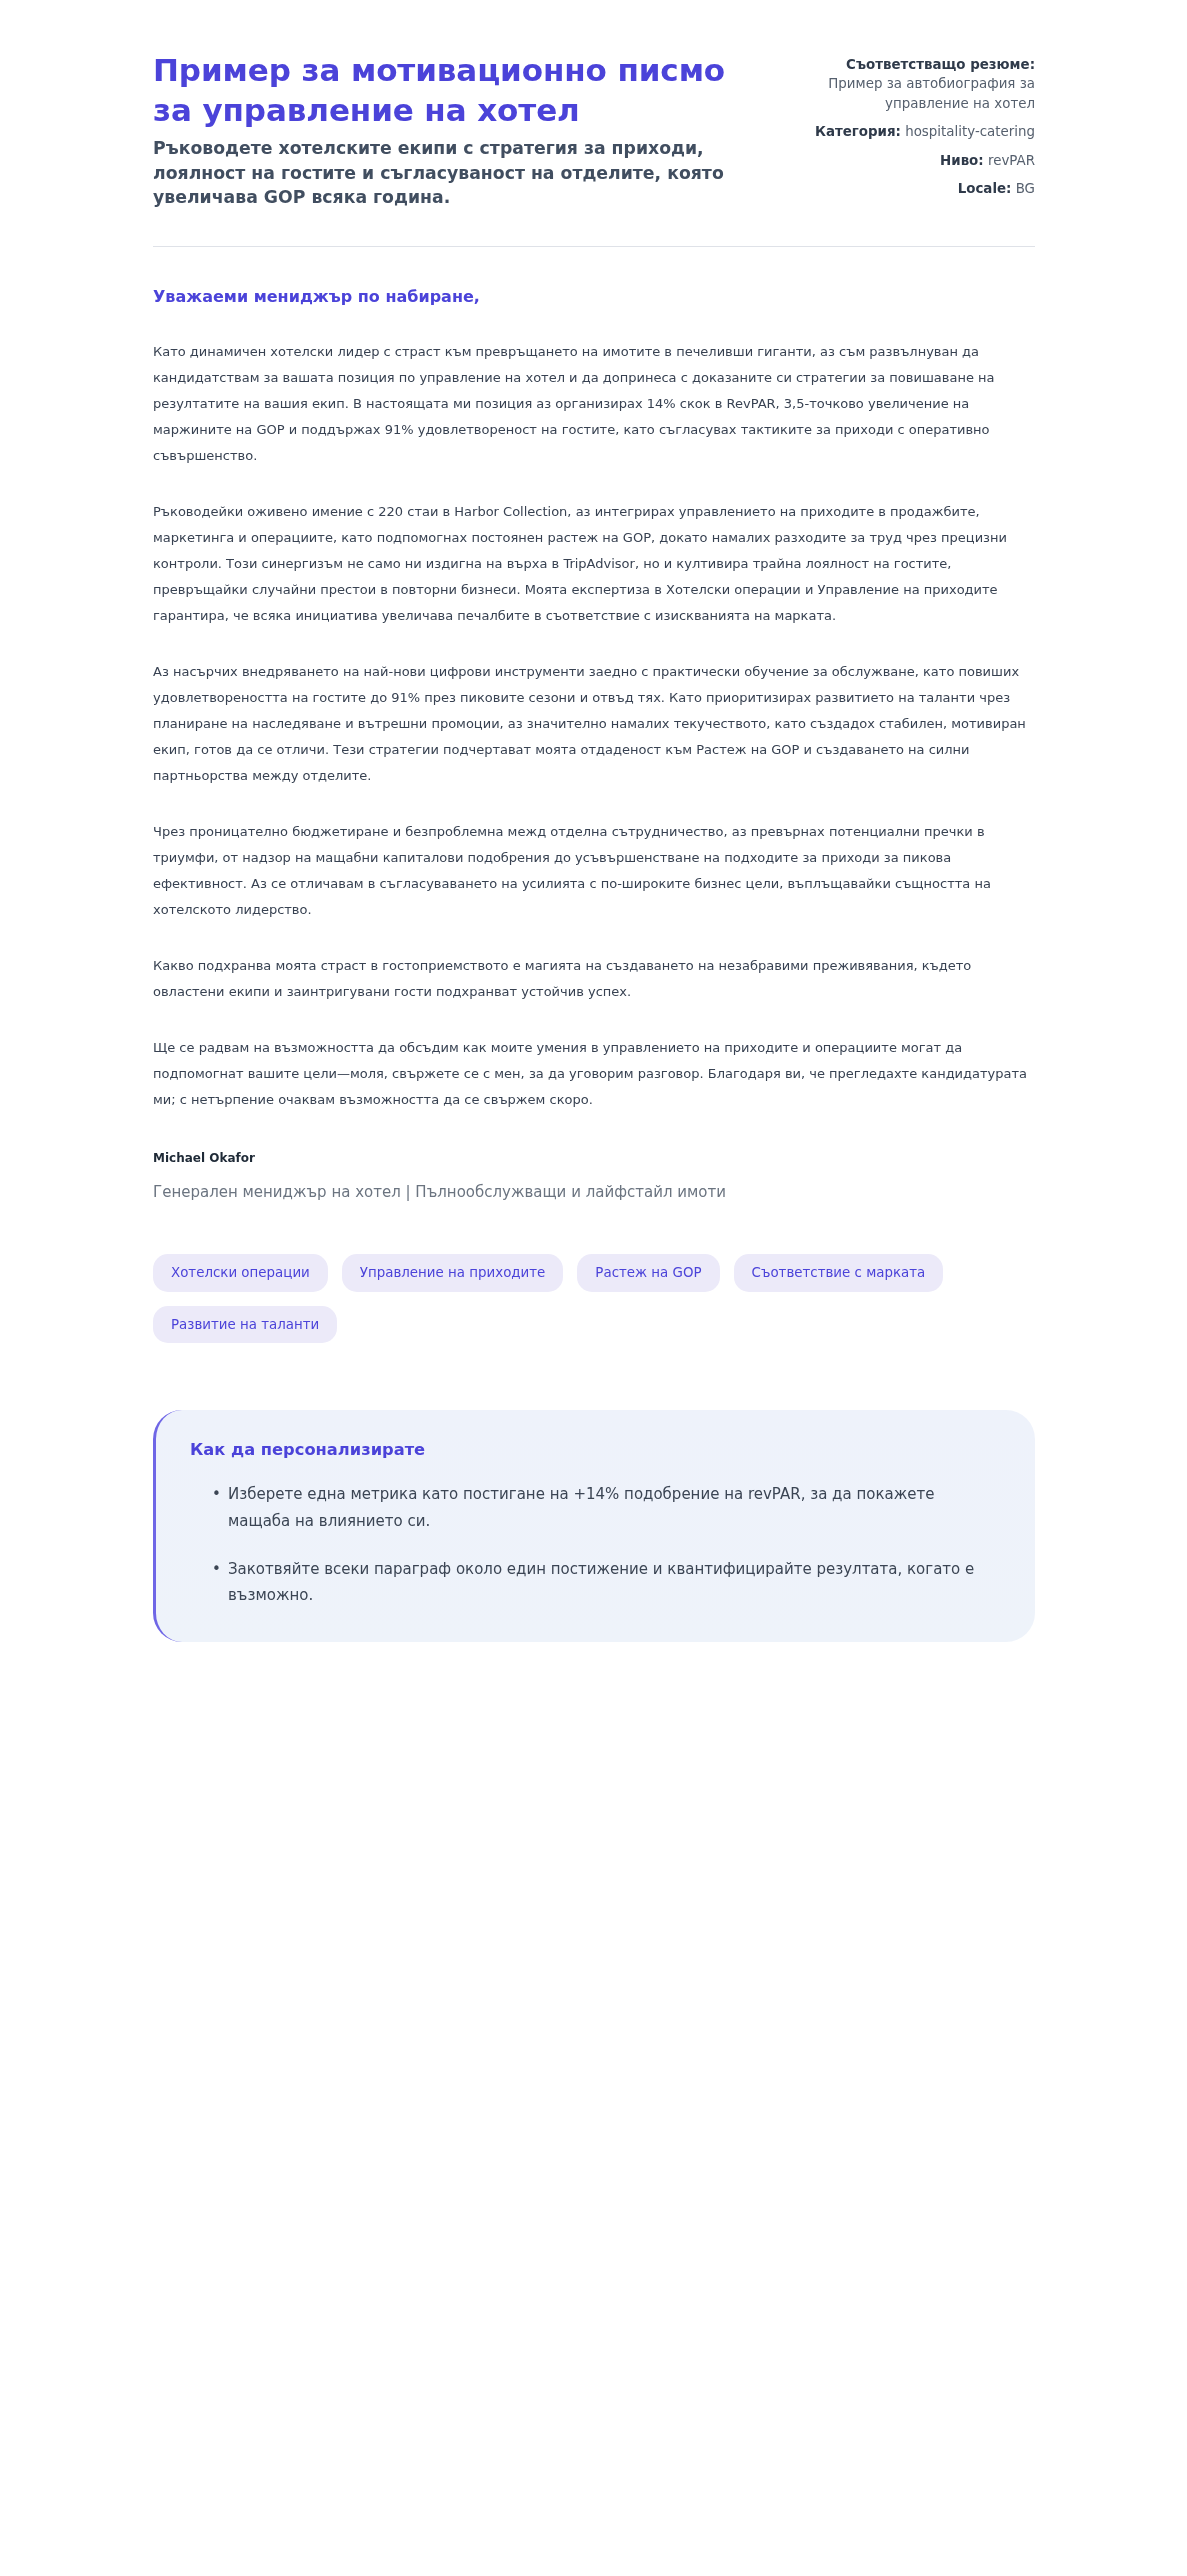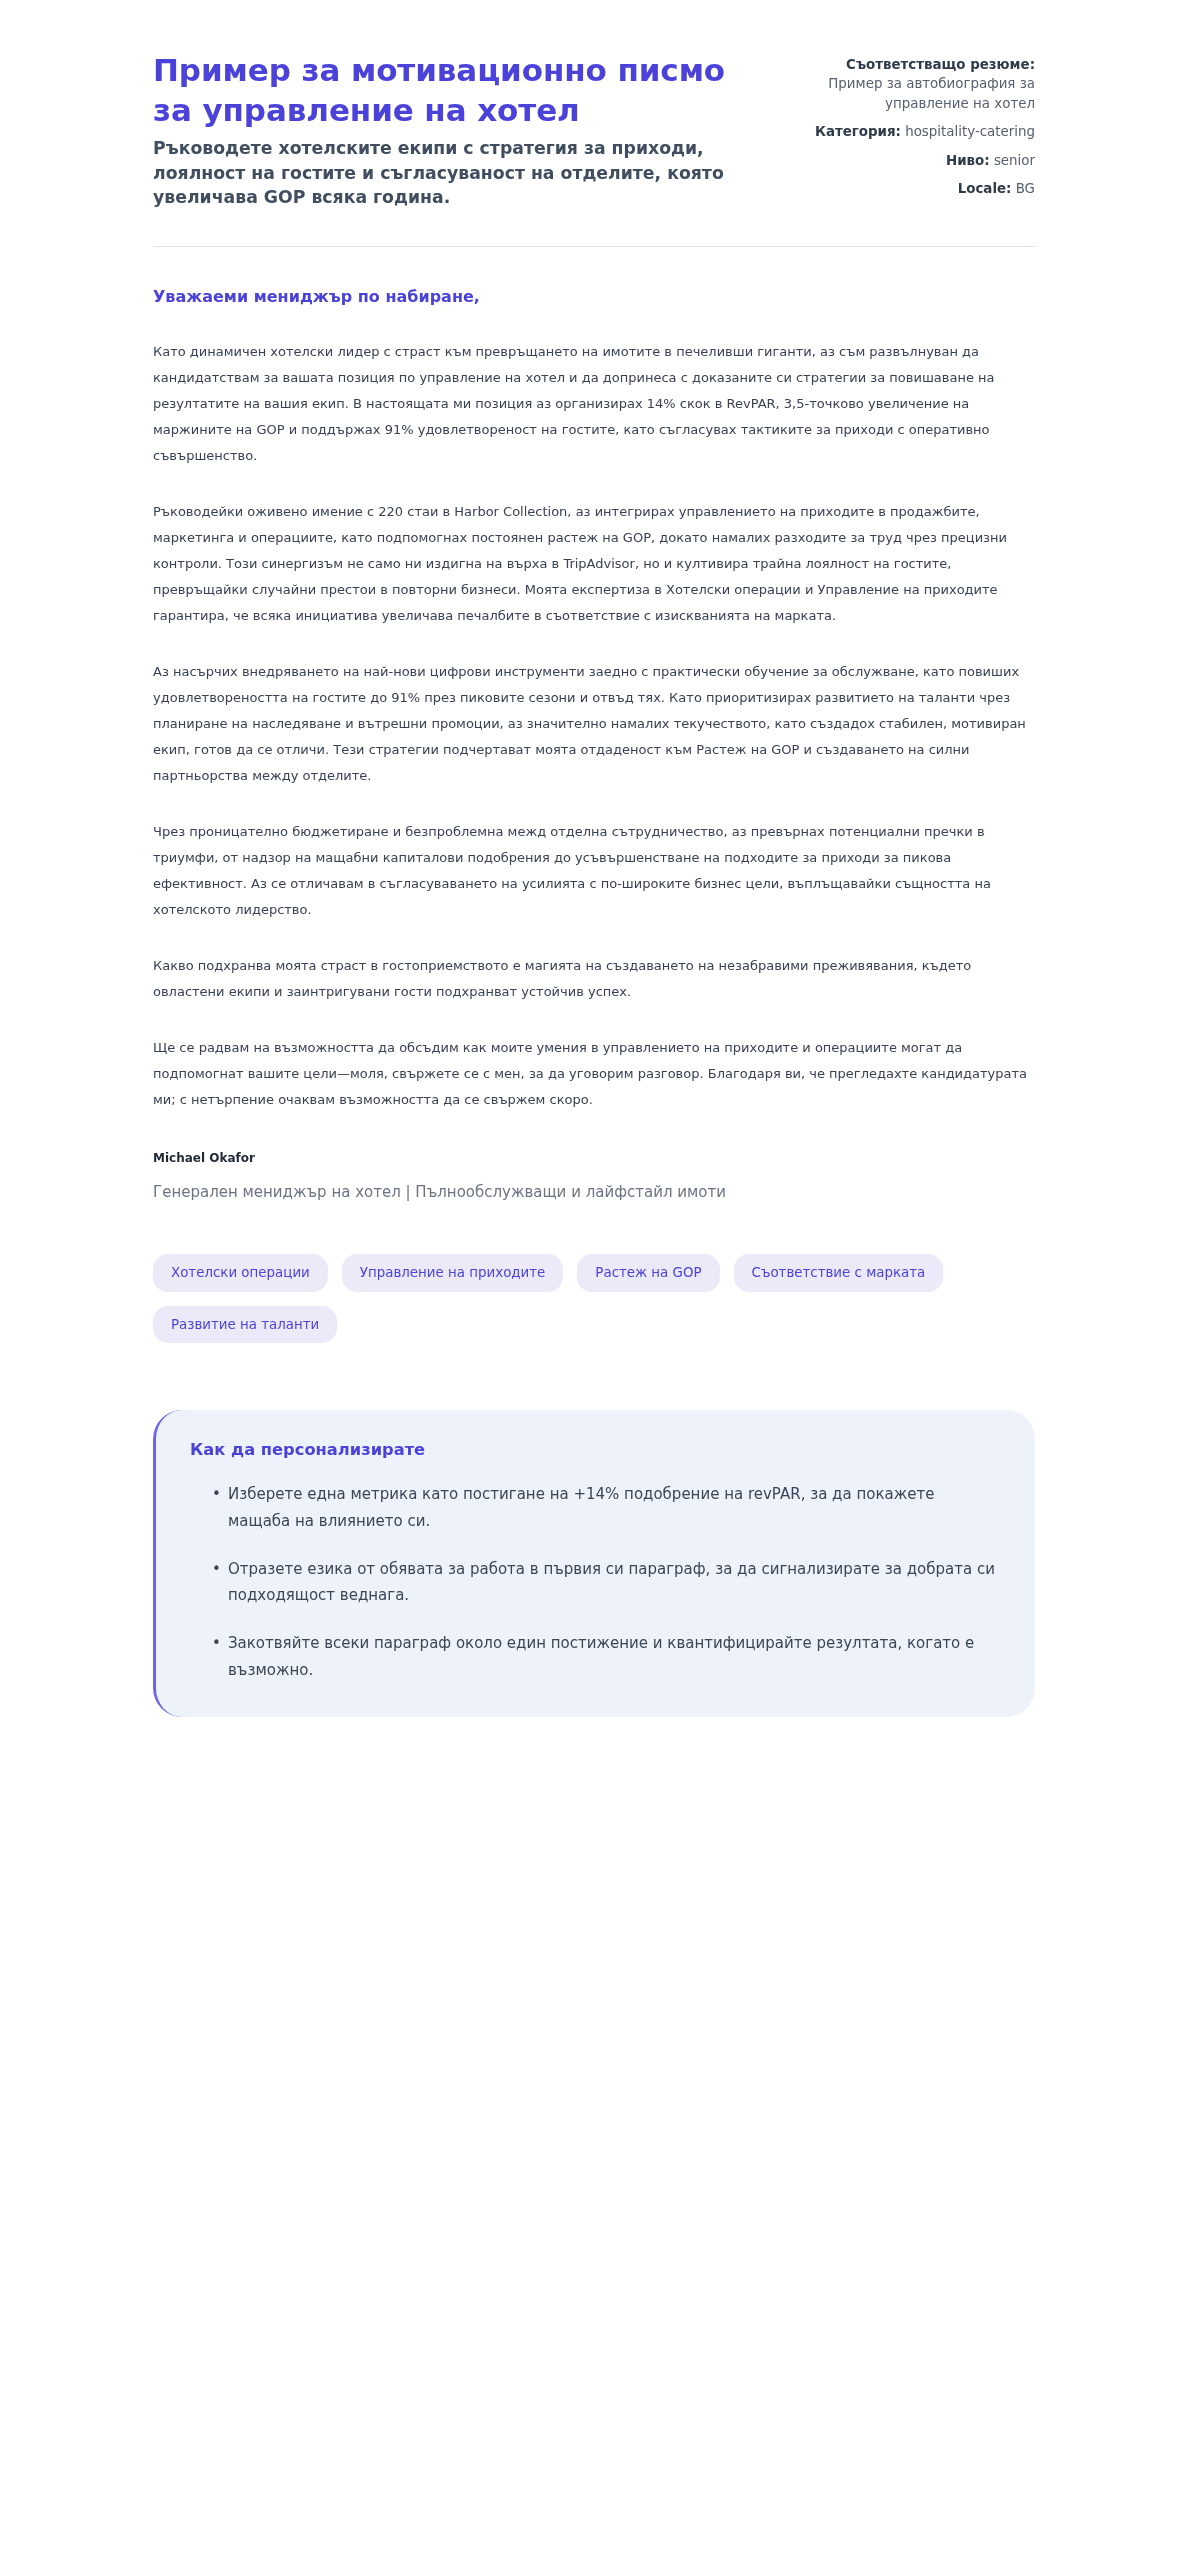--- a/index.html
+++ b/index.html
@@ -166,21 +166,21 @@
       <div class="meta-row">
         <span class="meta-label">Съответстващо резюме:</span>
         <span class="meta-value">Пример за автобиография за управление на хотел</span>
       </div>
       <div class="meta-row">
         <span class="meta-label">Категория:</span>
         <span class="meta-value">hospitality-catering</span>
       </div>
       <div class="meta-row">
         <span class="meta-label">Ниво:</span>
-        <span class="meta-value">senior</span>
+        <span class="meta-value">revPAR</span>
       </div>
       <div class="meta-row">
         <span class="meta-label">Locale:</span>
         <span class="meta-value">BG</span>
       </div>
     </aside>
   </header>
 
   <hr class="divider">
 
@@ -204,20 +204,19 @@
       <span class="tag">Управление на приходите</span>
       <span class="tag">Растеж на GOP</span>
       <span class="tag">Съответствие с марката</span>
       <span class="tag">Развитие на таланти</span>
     </div>
 
     <section class="callout">
       <h2 class="callout-title">Как да персонализирате</h2>
       <ul class="callout-list">
         <li>Изберете една метрика като постигане на +14% подобрение на revPAR, за да покажете мащаба на влиянието си.</li>
-        <li>Отразете езика от обявата за работа в първия си параграф, за да сигнализирате за добрата си подходящост веднага.</li>
         <li>Закотвяйте всеки параграф около един постижение и квантифицирайте резултата, когато е възможно.</li>
       </ul>
     </section>
   </main>
 
 </div>
 
 
 </body></html>

